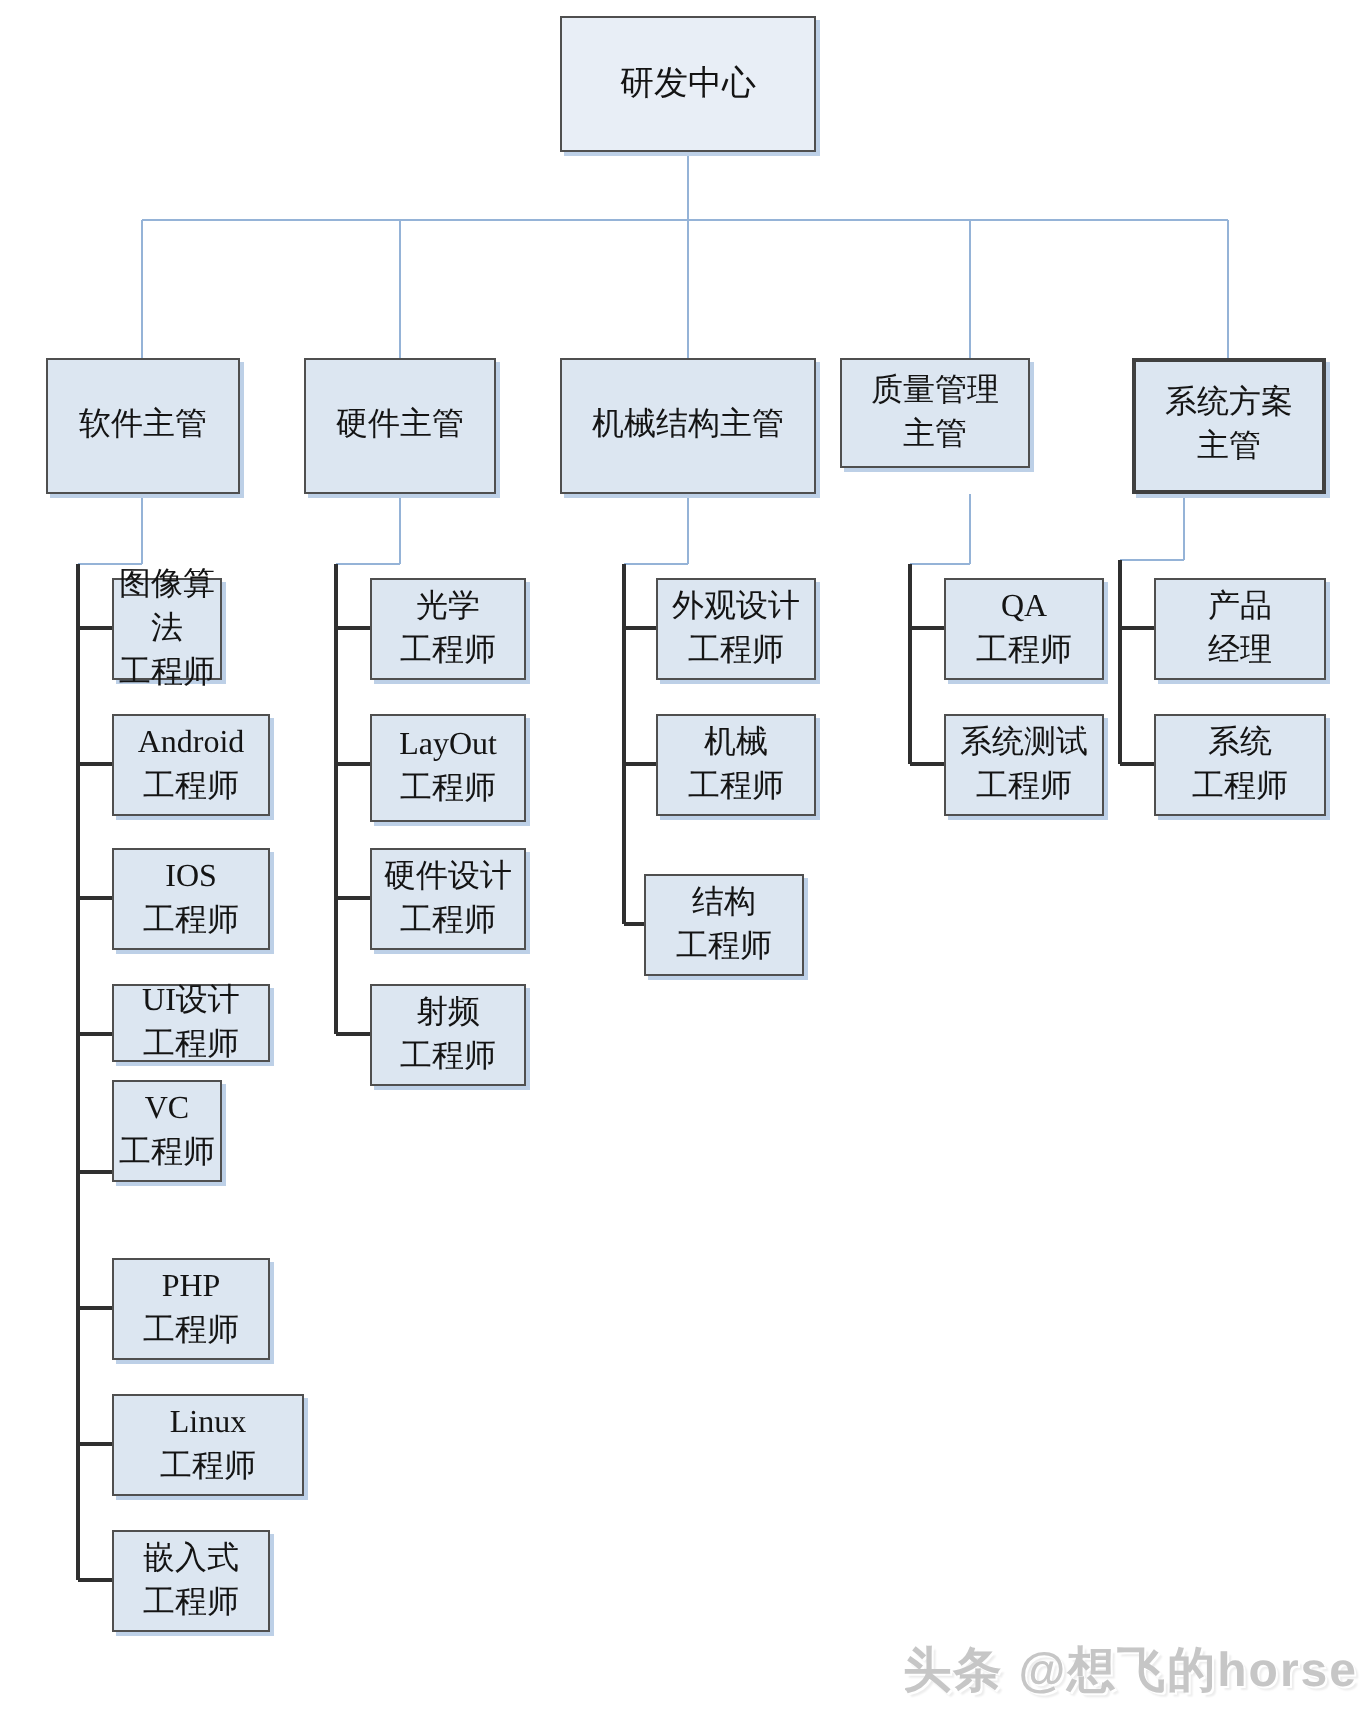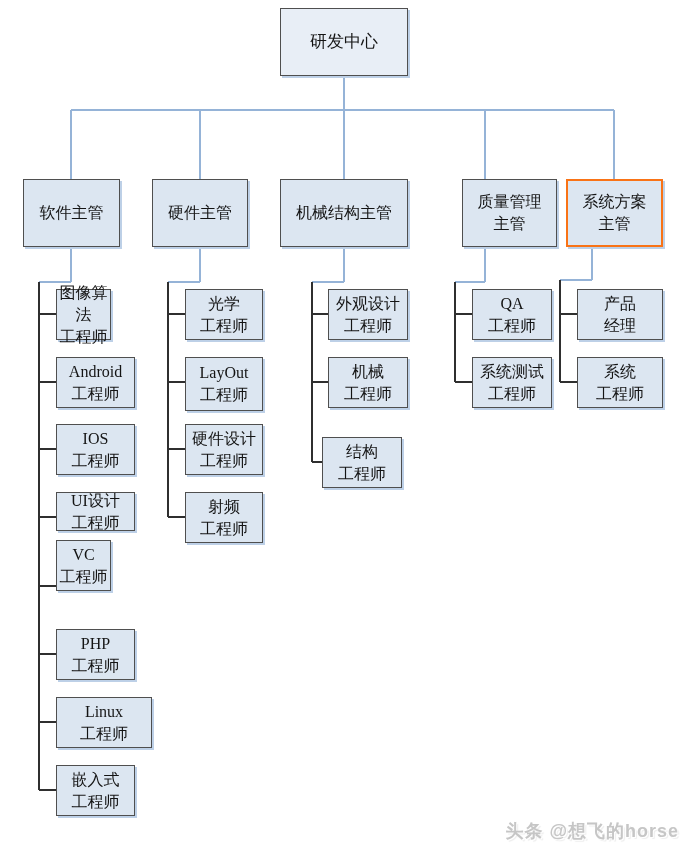--- a/index.html
+++ b/index.html
@@ -17,25 +17,25 @@
   .node{
     position:absolute; box-sizing:border-box;
     display:flex; align-items:center; justify-content:center;
     text-align:center; white-space:pre-line;
     background:var(--box-fill);
     border:1px solid var(--box-border);
     box-shadow:2px 2px 0 var(--box-shadow);
     font-size:16px; line-height:22px; color:var(--text-color);
   }
   .node.root{background:var(--root-fill); font-size:17px;}
-  .node.sel{border:2px solid #f97316;}
+  .node.sel{border:2px solid #404040;}
   .watermark{
     position:absolute; top:819px; right:5px;
     font-family:"Liberation Sans","DejaVu Sans",sans-serif;
-    font-weight:bold; font-size:18px; letter-spacing:1px;
+    font-weight:bold; font-size:24px; letter-spacing:1px;
     color:var(--watermark-color);
     text-shadow:1px 1px 0 #ffffff, 2px 2px 1px #ededed;
   }
 </style>
 </head>
 <body>
 
 <div class="canvas">
 
   <svg class="connectors" viewBox="0 0 684 858">
@@ -89,21 +89,21 @@
       <line x1="560" y1="314" x2="577" y2="314"></line>
       <line x1="560" y1="382" x2="577" y2="382"></line>
     </g>
   </svg>
 
   <div class="node root" style="left:280px;top:8px;width:128px;height:68px">研发中心</div>
 
   <div class="node" style="left:23px;top:179px;width:97px;height:68px">软件主管</div>
   <div class="node" style="left:152px;top:179px;width:96px;height:68px">硬件主管</div>
   <div class="node" style="left:280px;top:179px;width:128px;height:68px">机械结构主管</div>
-  <div class="node" style="left:462px;top:179px;width:95px;height:68px">质量管理
+  <div class="node" style="left:420px;top:179px;width:95px;height:55px">质量管理
 主管</div>
   <div class="node sel" style="left:566px;top:179px;width:97px;height:68px">系统方案
 主管</div>
 
   <div class="node" style="left:56px;top:289px;width:55px;height:51px">图像算法
 工程师</div>
   <div class="node" style="left:56px;top:357px;width:79px;height:51px">Android
 工程师</div>
   <div class="node" style="left:56px;top:424px;width:79px;height:51px">IOS
 工程师</div>

